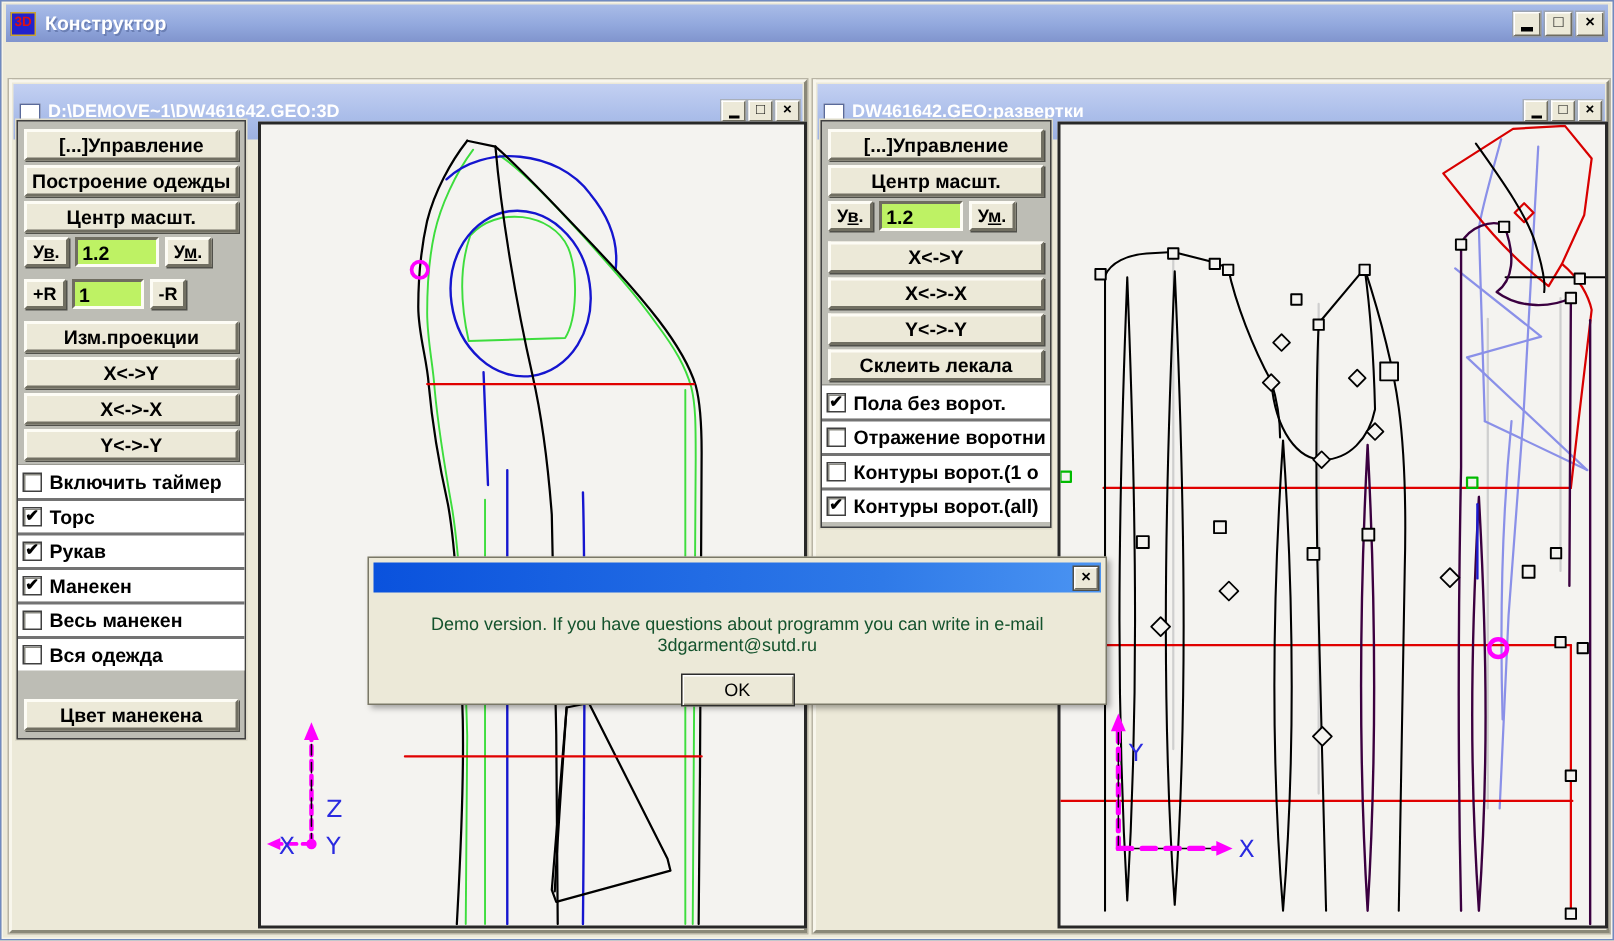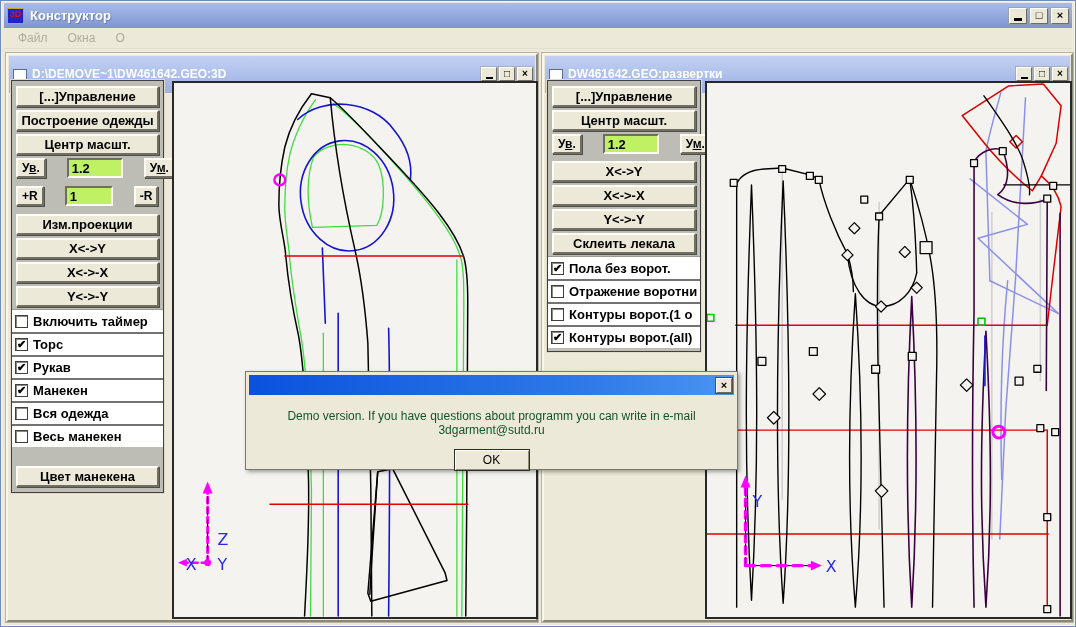--- a/index.html
+++ b/index.html
@@ -37,21 +37,21 @@
     padding:0;margin-left:2px;line-height:1;}
   .cminbar{width:7px;height:2px;background:#000;margin-top:7px;}
   
   .panel{position:absolute;left:3px;top:25px;background:#bdbdb5;border:1px solid #404040;
     box-shadow:0 0 0 1px #dedbc9;padding:2px 0 3px 0;}
   .panel-left{width:153px;}
   .panel-right{width:154px;}
   .pbtn{display:block;width:calc(100% - 8px);margin:3px 4px 2px 4px;height:21px;background:#ece9d8;
     border:2px solid;border-color:#fdfcf5 #716f62 #716f62 #fdfcf5;box-shadow:1px 1px 0 #50504a;
     font-size:13px;font-weight:bold;color:#000;padding:0;line-height:17px;white-space:nowrap;overflow:hidden;}
-  .prow{display:flex;align-items:center;margin:3px 4px;gap:21px;}
+  .prow{display:flex;align-items:center;margin:3px 4px;gap:4px;}
   .sbtn{height:20px;background:#ece9d8;border:2px solid;border-color:#fdfcf5 #716f62 #716f62 #fdfcf5;
     box-shadow:1px 1px 0 #50504a;font-size:12px;font-weight:bold;padding:0 4px;line-height:15px;}
   .ul{text-decoration:underline;}
   .field{width:56px;height:20px;background:#bef264;border:2px solid;border-color:#6f6d60 #fdfcf5 #fdfcf5 #6f6d60;
     font-size:13px;font-weight:bold;padding:0 3px;color:#000;}
   .cbrow{display:flex;align-items:center;background:#fff;border-top:2px solid #737373;
     padding:3px 2px 3px 3px;min-height:23px;}
   .cbrow.first{border-top:1px solid #9a9a92;}
   .checkbox{width:13px;height:13px;background:#fff;border:1px solid #404040;
     box-shadow:inset 1px 1px 0 #8a8a82;display:flex;align-items:center;justify-content:center;
@@ -88,25 +88,20 @@
     <span class="title-text">Конструктор</span>
     <span class="winbtns">
       <button class="wbtn">
           <span class="minbar"></span>
         </button>
       <button class="wbtn">□</button>
       <button class="wbtn">×</button>
     </span>
   </div>
 
-  <div class="menubar">
-    <span class="menu-item">Файл</span>
-    <span class="menu-item">Окна</span>
-    <span class="menu-item">О</span>
-  </div>
 
   <div class="child child-left">
     <div class="ctitle">
       <span class="doc-icon"></span>
       <span class="ctitle-text">D:\DEMOVE~1\DW461642.GEO:3D</span>
       <button class="cbtn">
           <span class="cminbar"></span>
         </button>
       <button class="cbtn">□</button>
       <button class="cbtn">×</button>
@@ -142,25 +137,25 @@
       <div class="cbrow">
         <span class="checkbox">✔</span>
         <span class="cblabel">Рукав</span>
       </div>
       <div class="cbrow">
         <span class="checkbox">✔</span>
         <span class="cblabel">Манекен</span>
       </div>
       <div class="cbrow">
         <span class="checkbox"></span>
+        <span class="cblabel">Весь манекен</span>
+      </div>
+      <div class="cbrow">
+        <span class="checkbox"></span>
         <span class="cblabel">Вся одежда</span>
-      </div>
-      <div class="cbrow">
-        <span class="checkbox"></span>
-        <span class="cblabel">Весь манекен</span>
       </div>
       <button class="pbtn" style="margin-top:19px;">Цвет манекена</button>
     </div>
 
     <div class="canvas canvas-left">
       <svg viewBox="0 0 366 538">
         <g fill="none" stroke-linejoin="round" stroke-linecap="round">
 
           <g stroke="#3ddd3d" stroke-width="1.3">
             <path d="M143,16 C131,32 121,54 117,72 C113,90 112,106 112,126 C112,144 116,161 117,177 C119,199 124,231 129,259 C134,291 137,341 139,411 L138,538"></path>

